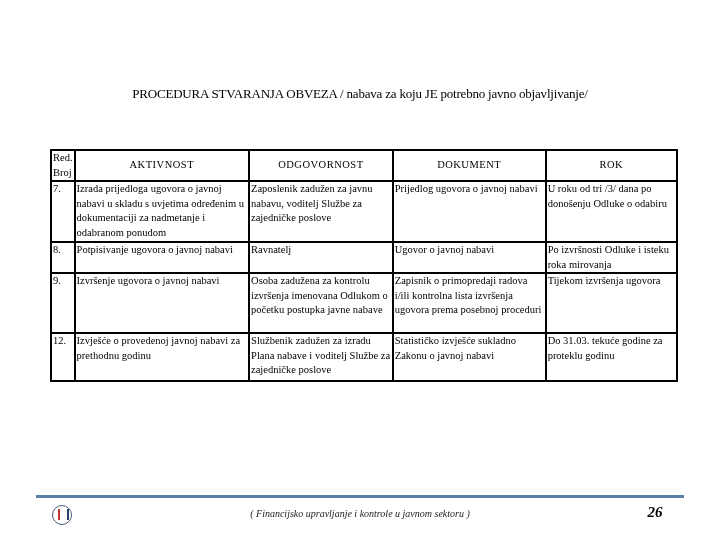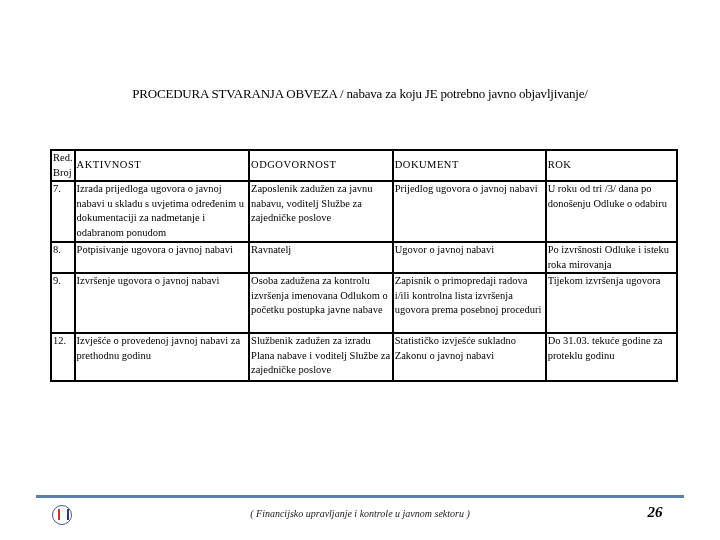--- a/index.html
+++ b/index.html
@@ -1,20 +1,20 @@
 <!DOCTYPE html>
 <html><head>
 <meta charset="utf-8">
 <style>
   html, body { margin: 0; padding: 0; }
   body { width: 720px; height: 540px; background: #ffffff; position: relative; overflow: hidden; font-family: "Liberation Serif", "DejaVu Serif", serif; color: #000; }
   .title { position: absolute; left: 20px; top: 82px; width: 680px; text-align: center; font-size: 13px; line-height: 24px; letter-spacing: -0.2px; }
   table.proc { position: absolute; left: 50px; top: 149px; width: 628px; border-collapse: collapse; font-size: 10.5px; line-height: 14.5px; table-layout: fixed; }
   table.proc td, table.proc th { border: 2px solid #000; vertical-align: top; padding: 0 1px; font-weight: normal; text-align: left; }
-  table.proc th { vertical-align: middle; text-align: left; letter-spacing: 0.5px; }
+  table.proc th { vertical-align: middle; text-align: center; letter-spacing: 0.5px; }
   table.proc th.no { text-align: left; vertical-align: top; letter-spacing: 0; }
   .c1 { width: 23px; } .c2 { width: 170px; } .c3 { width: 140px; } .c4 { width: 149px; } .c5 { width: 128px; }
   tr.h { height: 27px; } tr.r7 { height: 61px; } tr.r8 { height: 31px; } tr.r9 { height: 60px; } tr.r10 { height: 30px; } tr.r11 { height: 46px; } tr.r12 { height: 48px; }
   .footer-line { position: absolute; left: 36px; top: 495px; width: 648px; height: 3px; background: #5b7fa6; }
   .logo { position: absolute; left: 52px; top: 505px; width: 18px; height: 18px; border: 1.5px solid #4a5a7a; border-radius: 50%; }
   .logo-inner { position: absolute; left: 5px; top: 3px; width: 7px; height: 11px; border-left: 2px solid #c0392b; border-right: 2px solid #2c3e70; }
   .footer-text { position: absolute; left: 150px; top: 508px; width: 420px; text-align: center; font-size: 10px; font-style: italic; color: #222; }
   .page-no { position: absolute; left: 640px; top: 504px; width: 30px; text-align: center; font-size: 15px; font-weight: bold; font-style: italic; }
 </style>
 </head>

